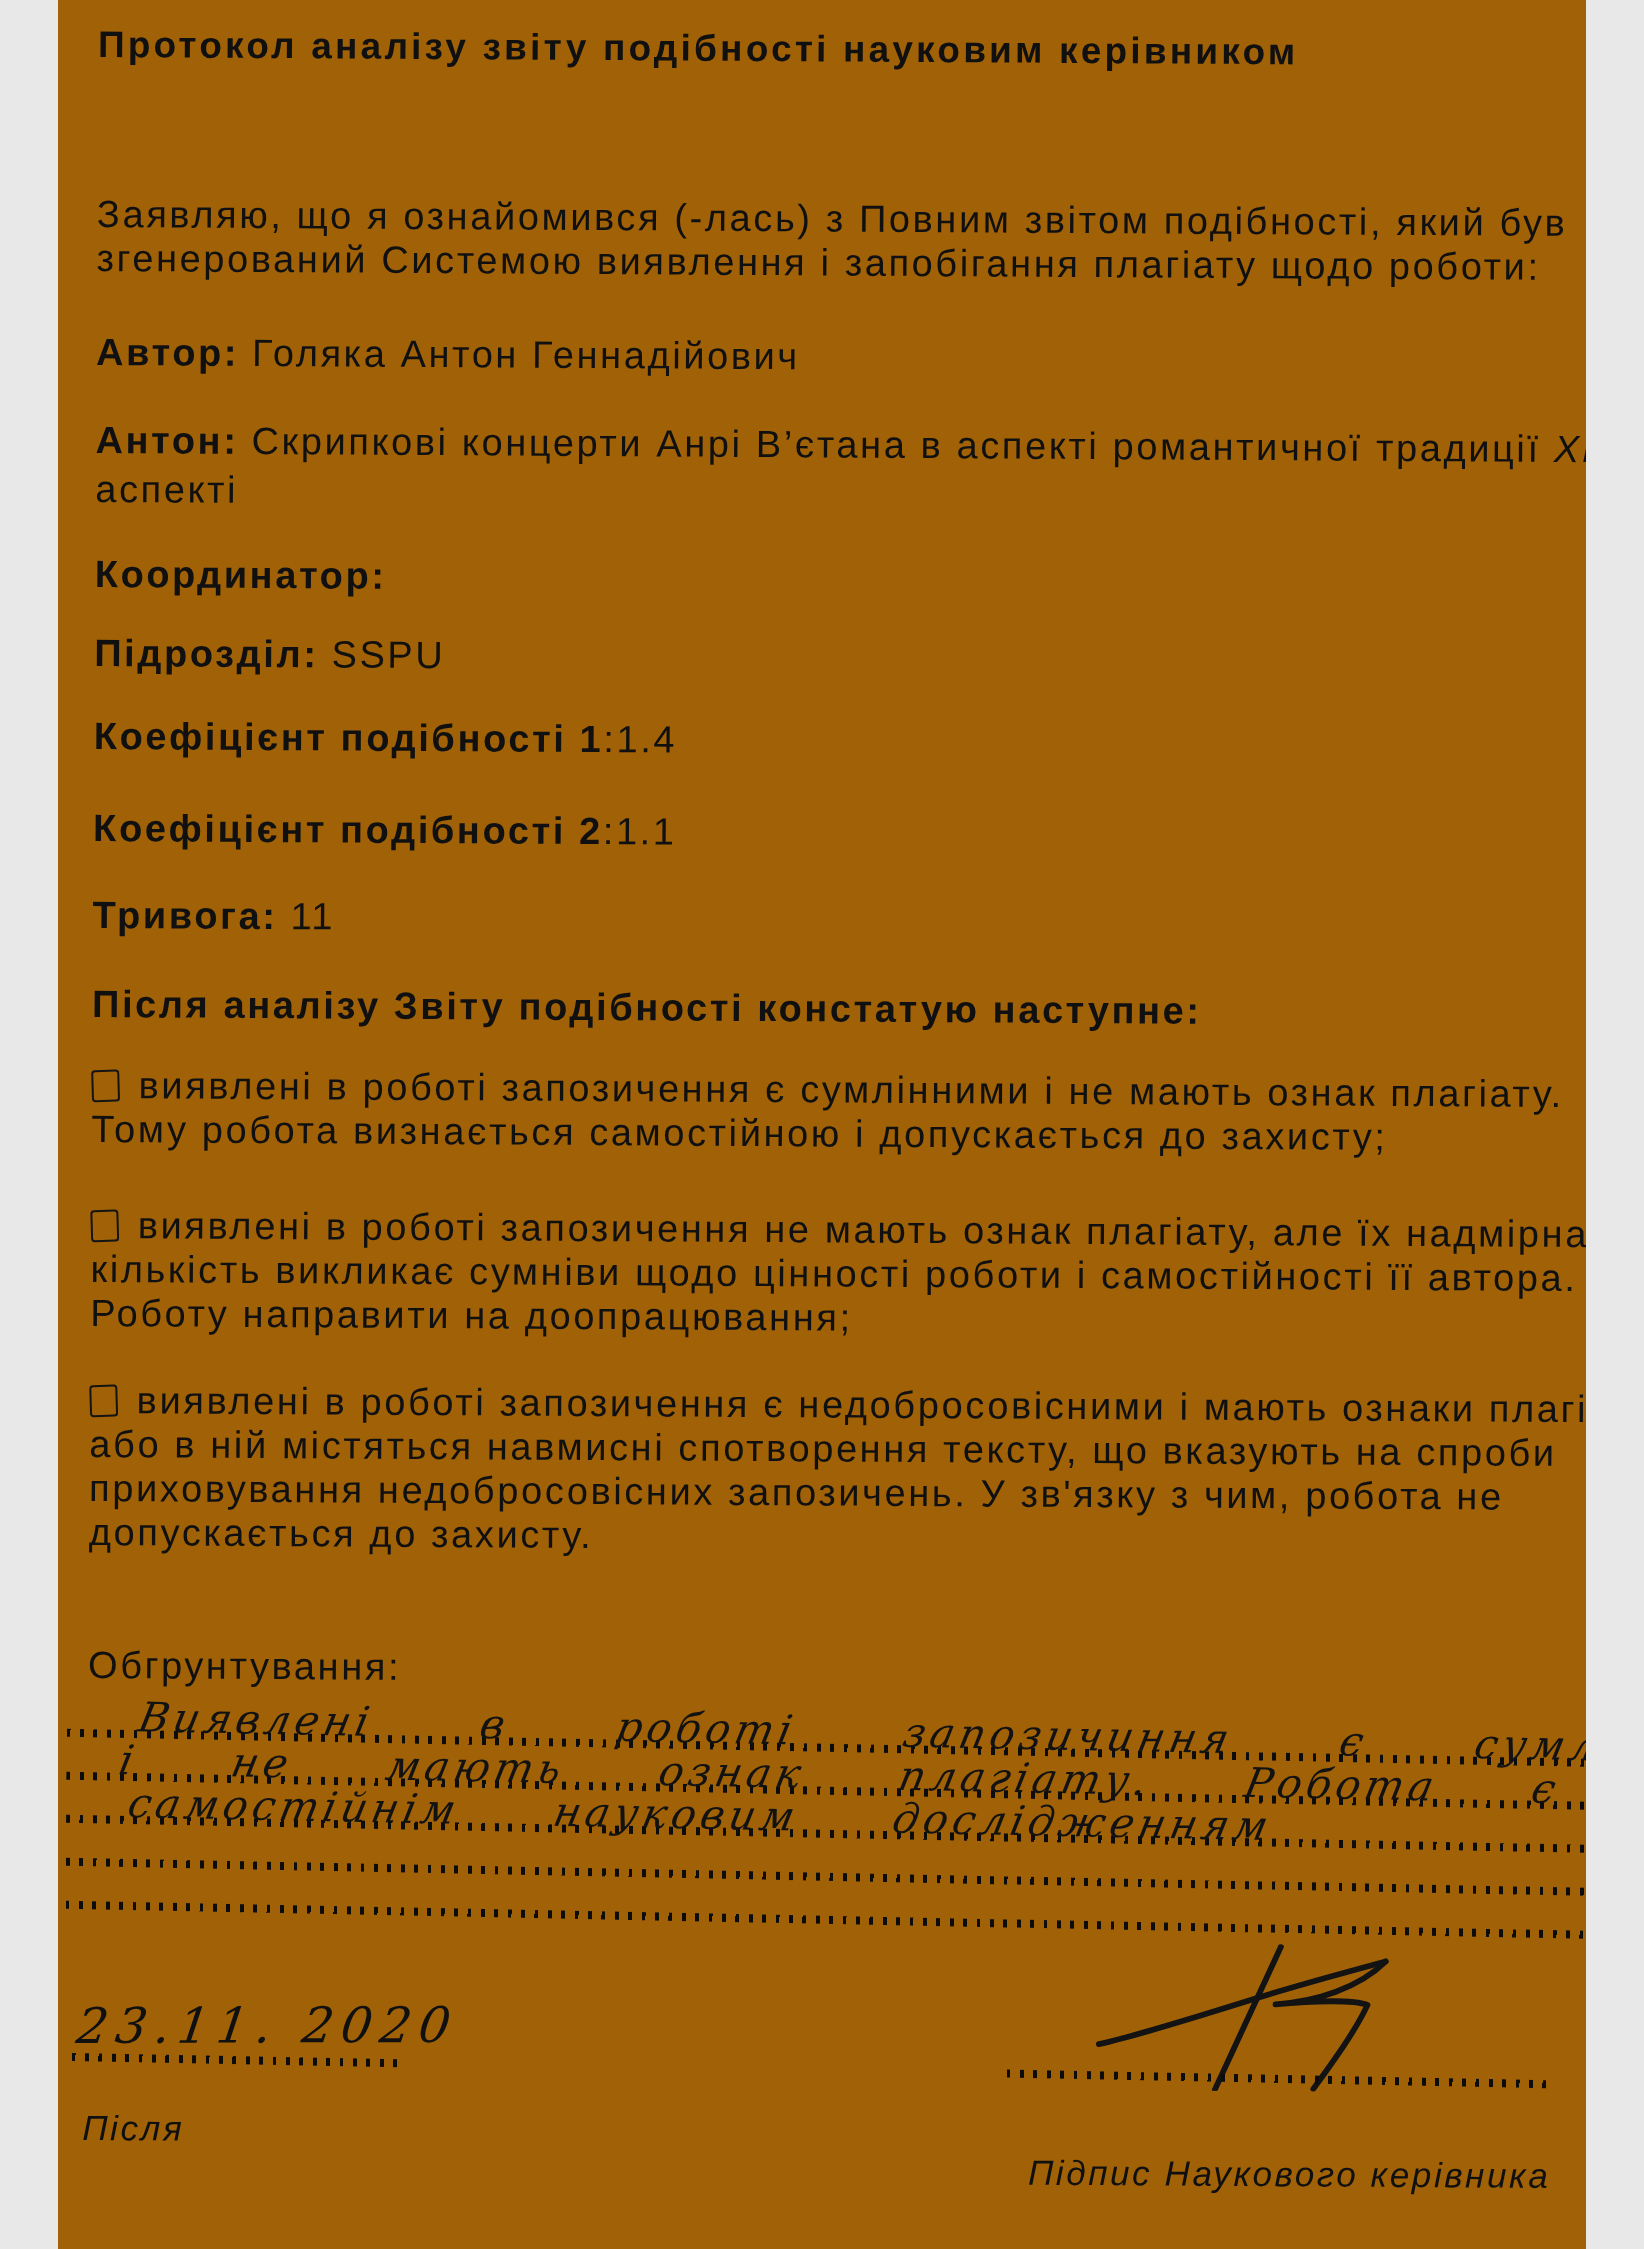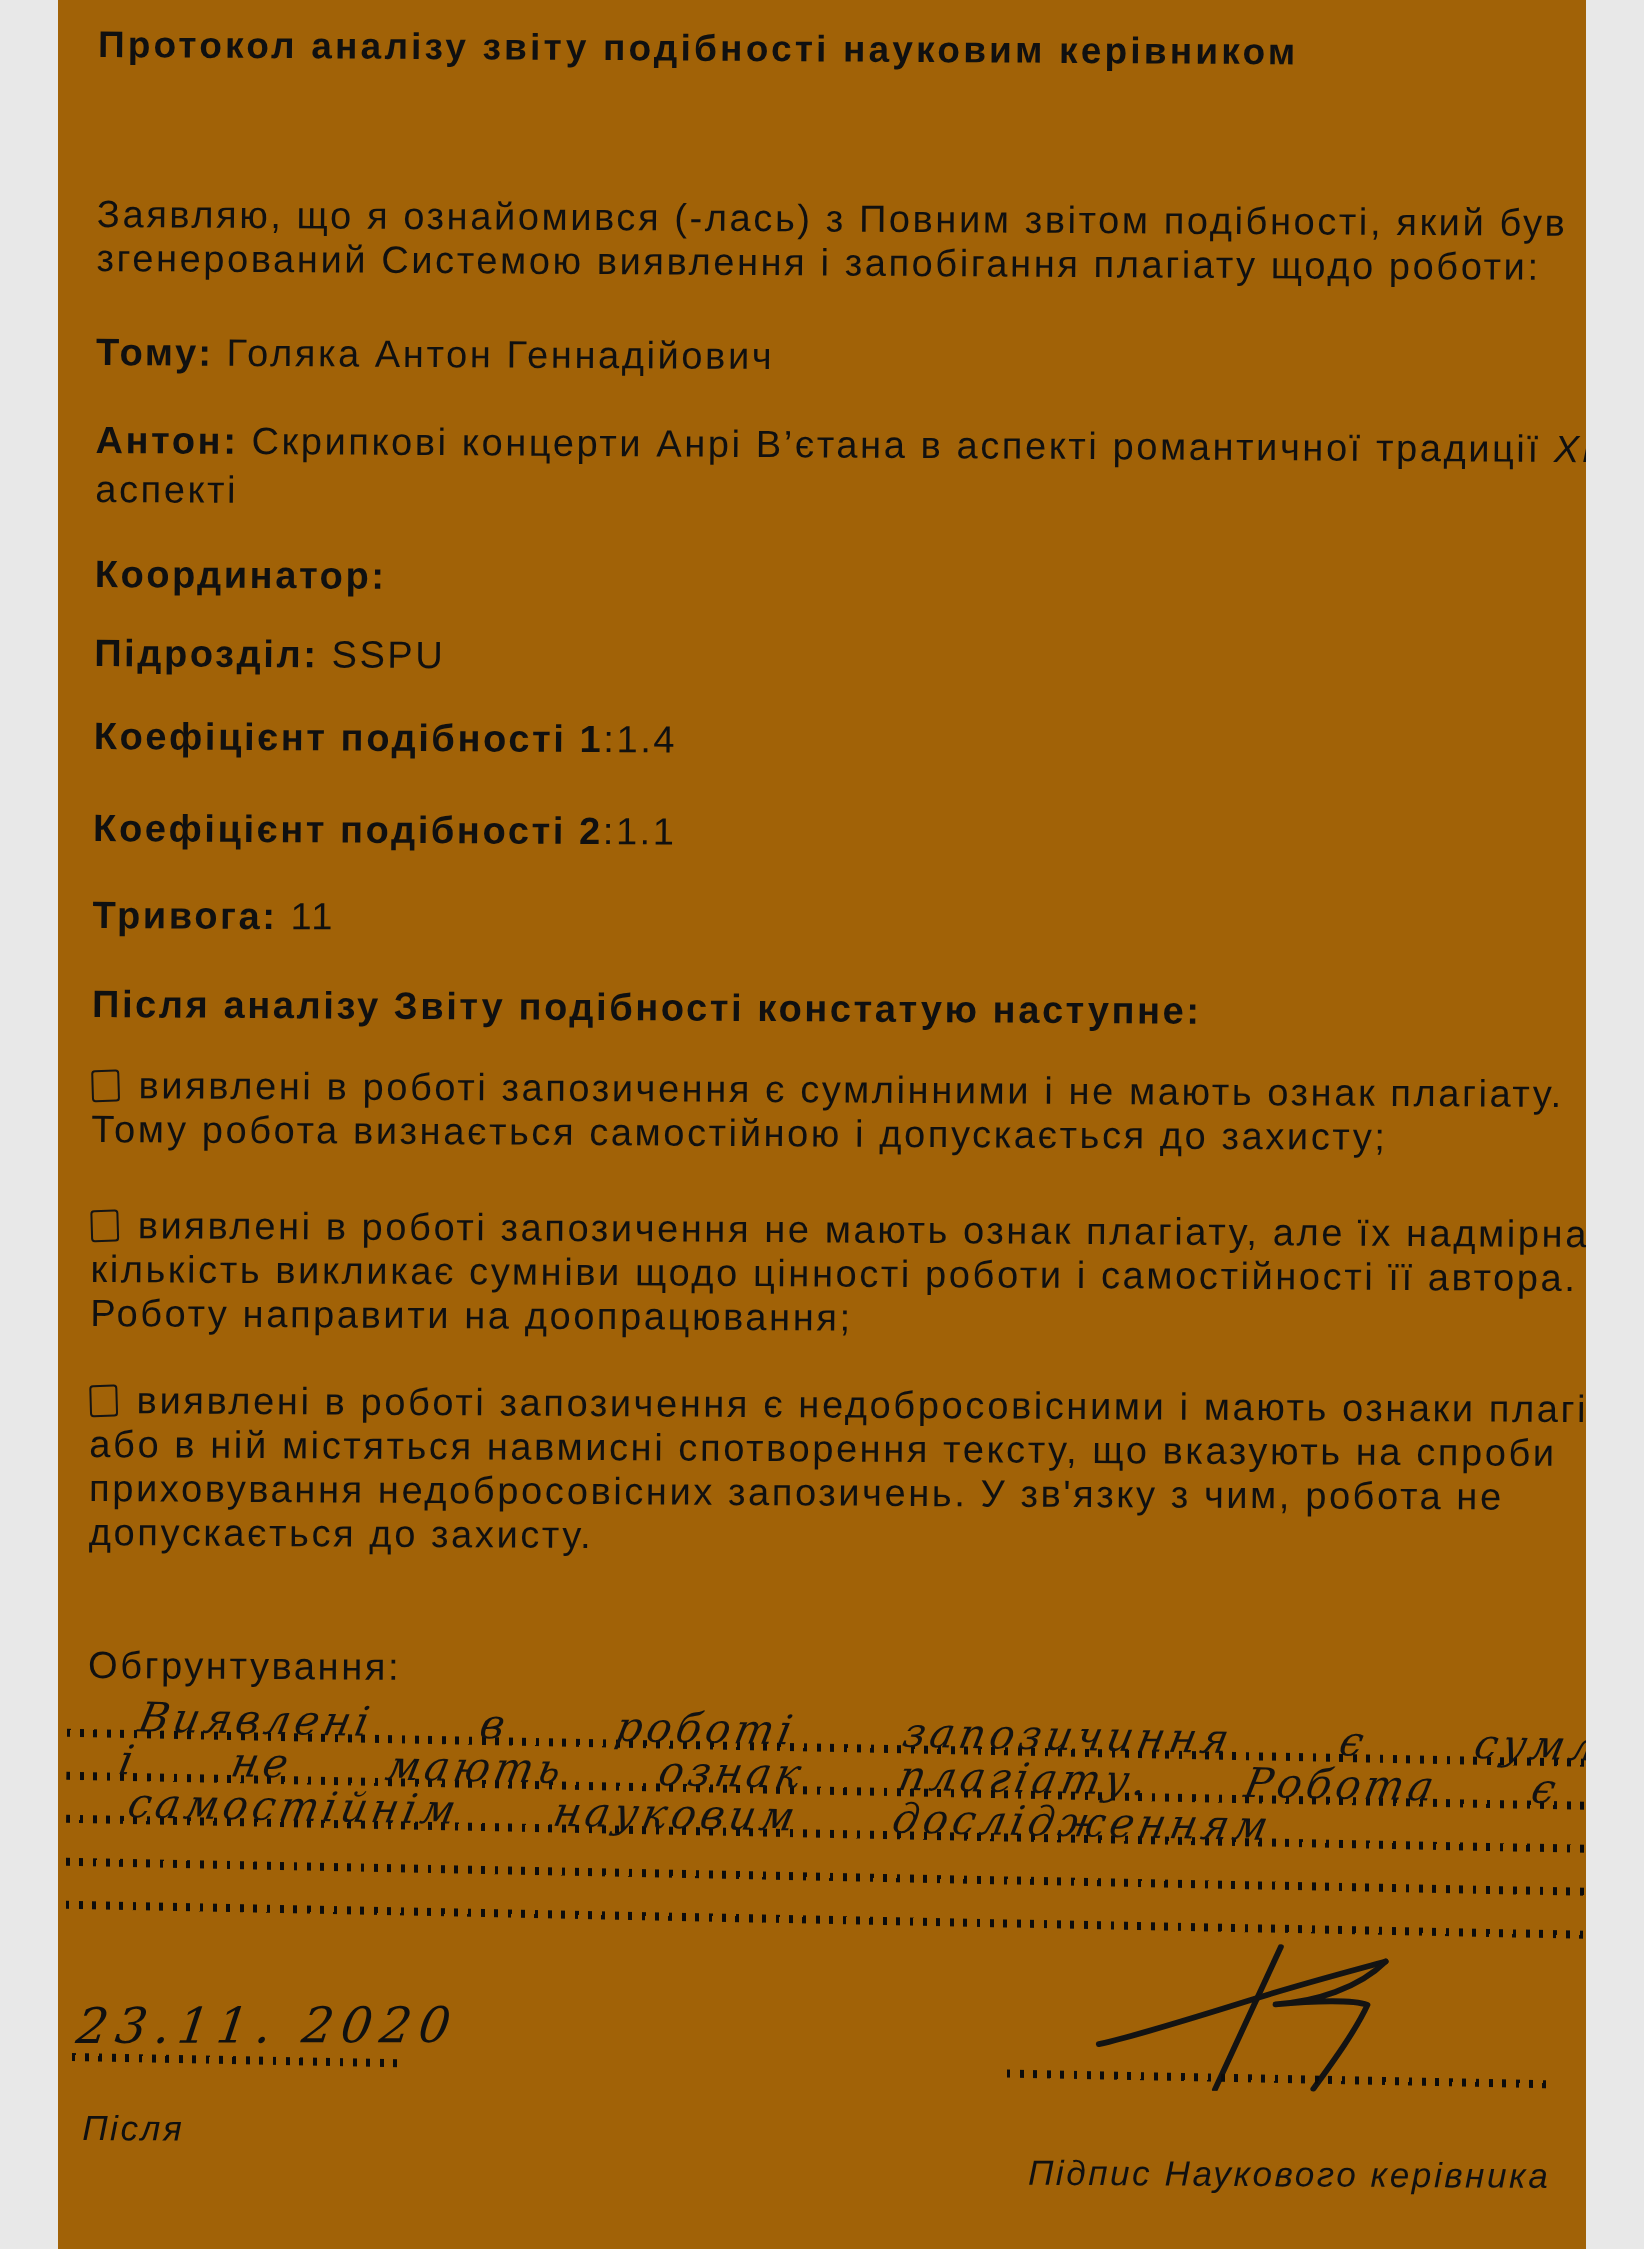--- a/index.html
+++ b/index.html
@@ -82,21 +82,21 @@
 <body>
 
 <div class="page">
   <div class="tilt">
 
     <div class="abs doc-title">Протокол аналізу звіту подібності науковим керівником</div>
 
     <div class="abs para" style="top:192px">Заявляю, що я ознайомився (-лась) з Повним звітом подібності, який був згенерований Системою виявлення і запобігання плагіату щодо роботи:</div>
 
     <div class="abs para field" style="top:330px">
-      <b>Тому:</b><span>Голяка Антон Геннадійович</span>
+      <b>Автор:</b><span>Голяка Антон Геннадійович</span>
     </div>
 
     <div class="abs para field" style="top:416px;line-height:49px">
       <b>Антон:</b><span>Скрипкові концерти Анрі В’єтана в аспекті романтичної традиції</span> <span class="century">ХІХ</span><br>
       <span>аспекті</span>
     </div>
 
     <div class="abs para field" style="top:552px">
       <b>Координатор:</b><span></span>
     </div>

